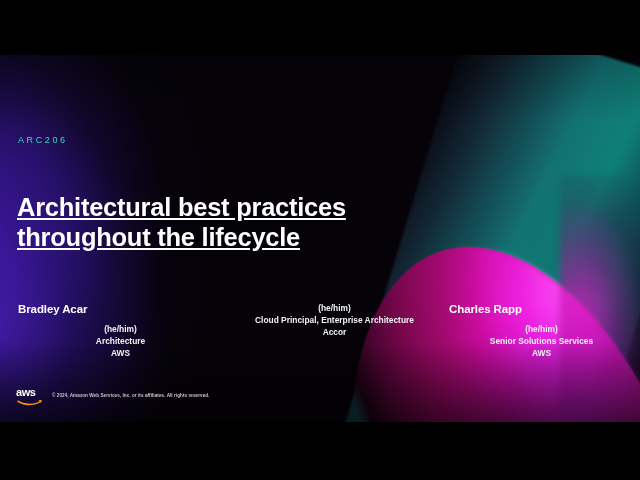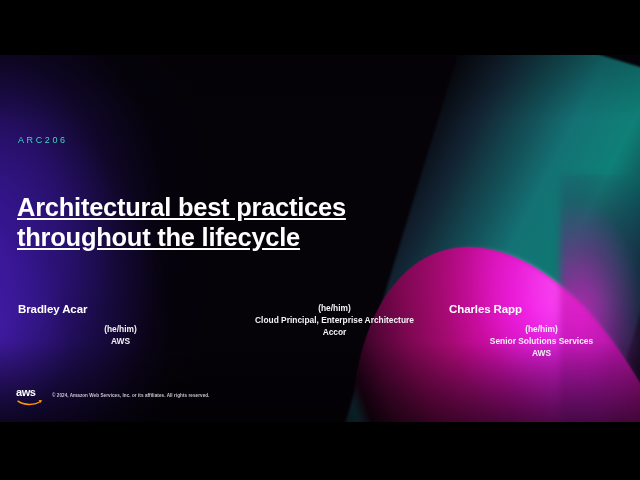--- a/index.html
+++ b/index.html
@@ -324,20 +324,21 @@
       <span class="line">Architectural best practices</span>
       <span class="line">throughout the lifecycle</span>
     </div>
 
     <div class="speakers">
 
       <div class="speaker s0">
         <div class="speaker-name">Bradley Acar</div>
         <div class="speaker-meta">
           <span class="row">(he/him)</span>
+          <span class="row">Architecture</span>
           <span class="row">AWS</span>
         </div>
       </div>
 
       <div class="speaker s1">
         <div class="speaker-meta">
           <span class="row">(he/him)</span>
           <span class="row">Cloud Principal, Enterprise Architecture</span>
           <span class="row">Accor</span>
         </div>

